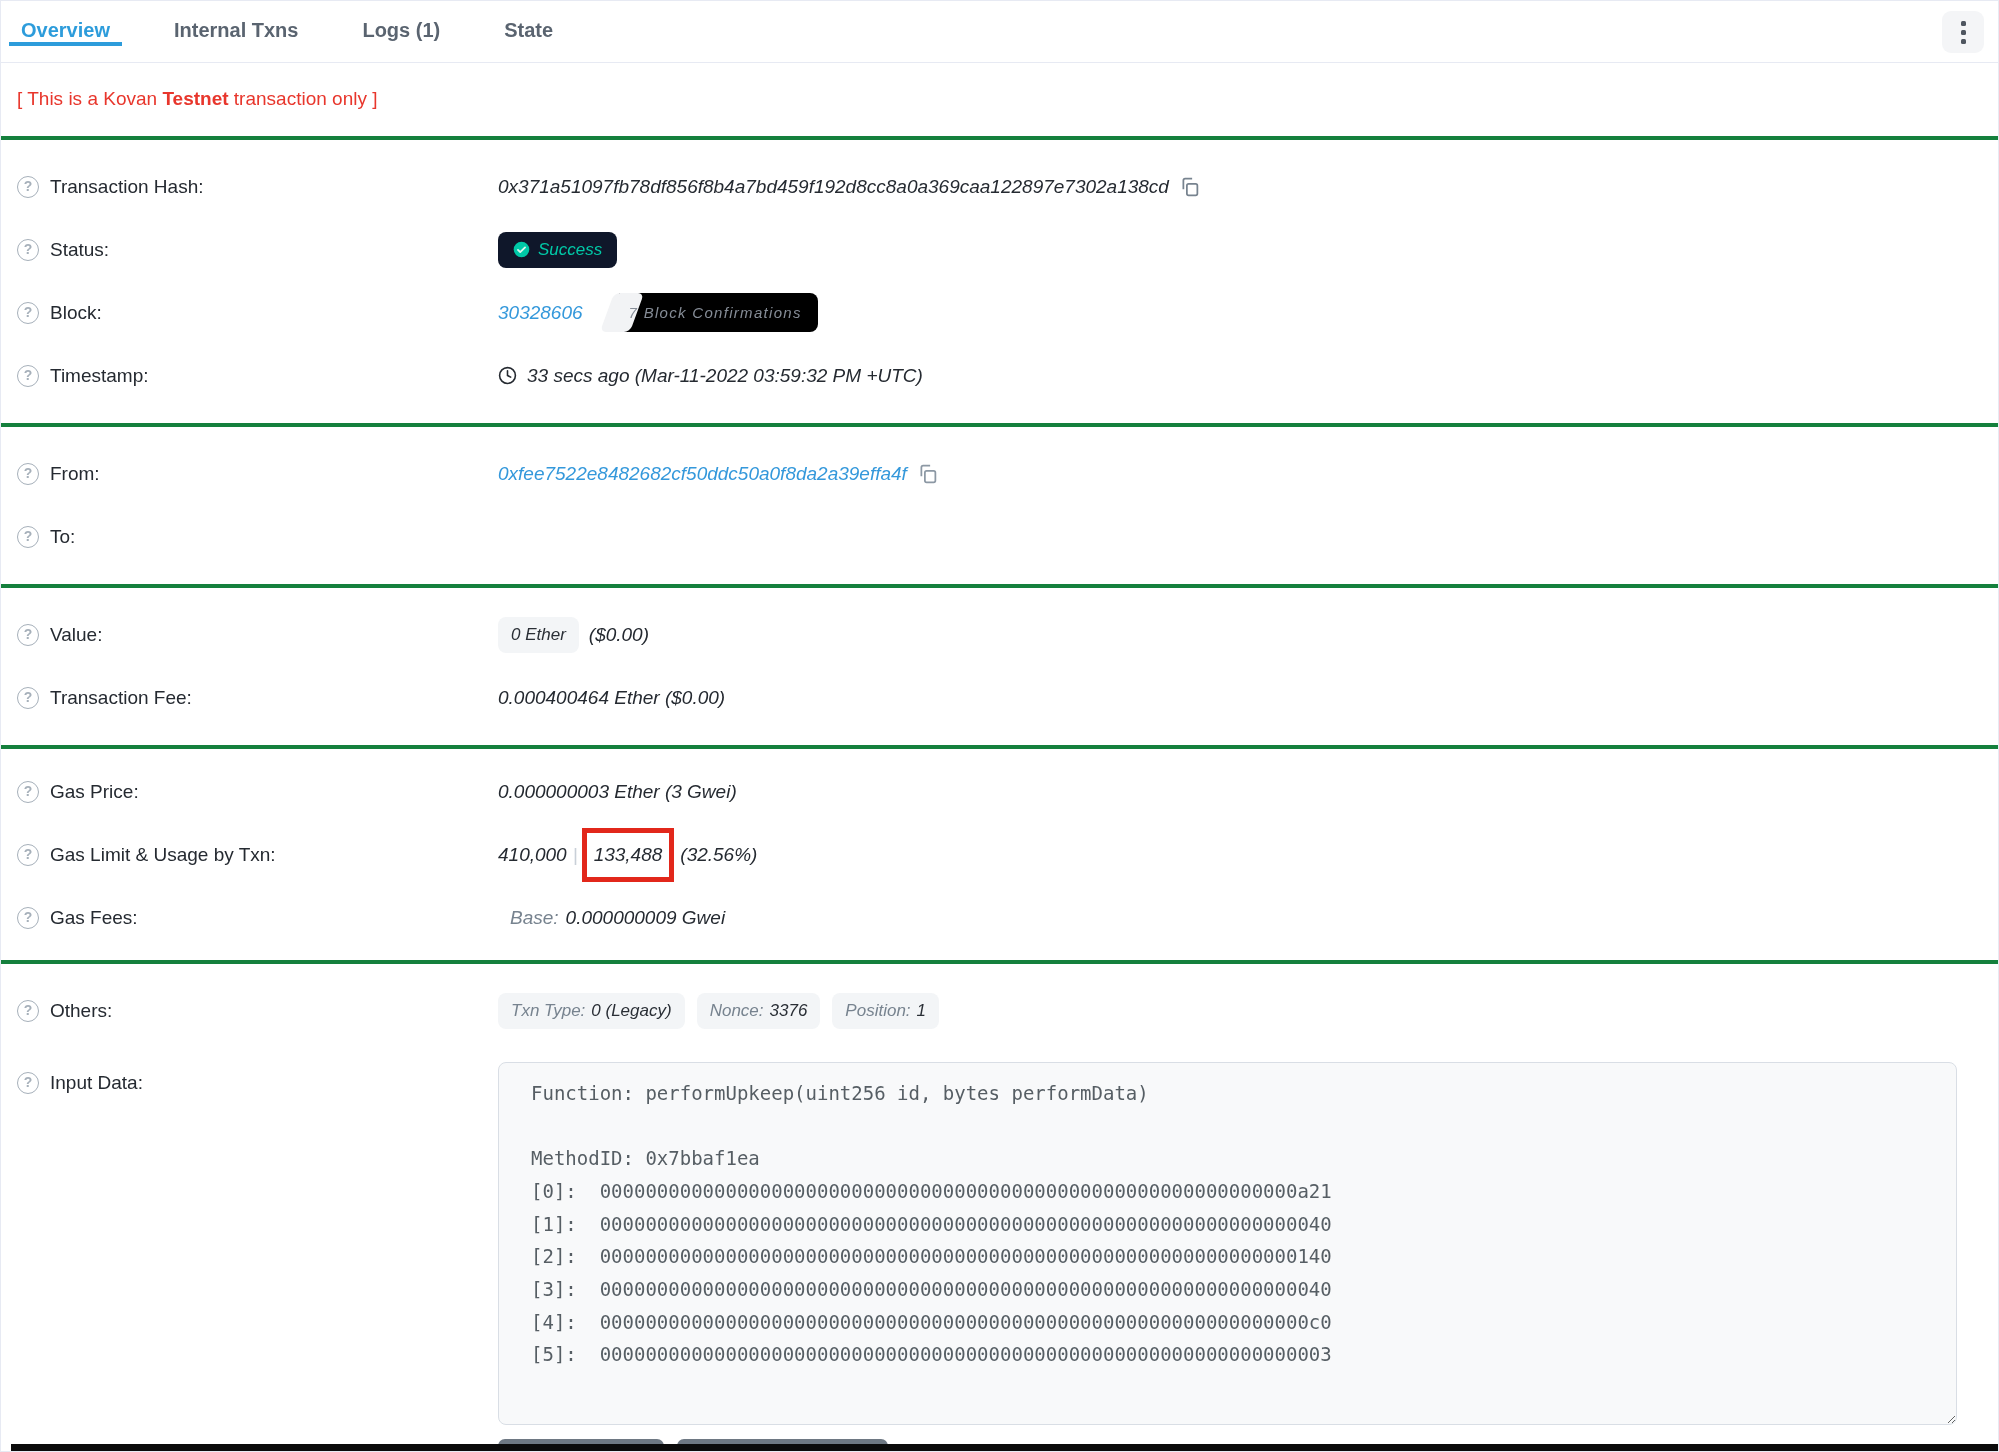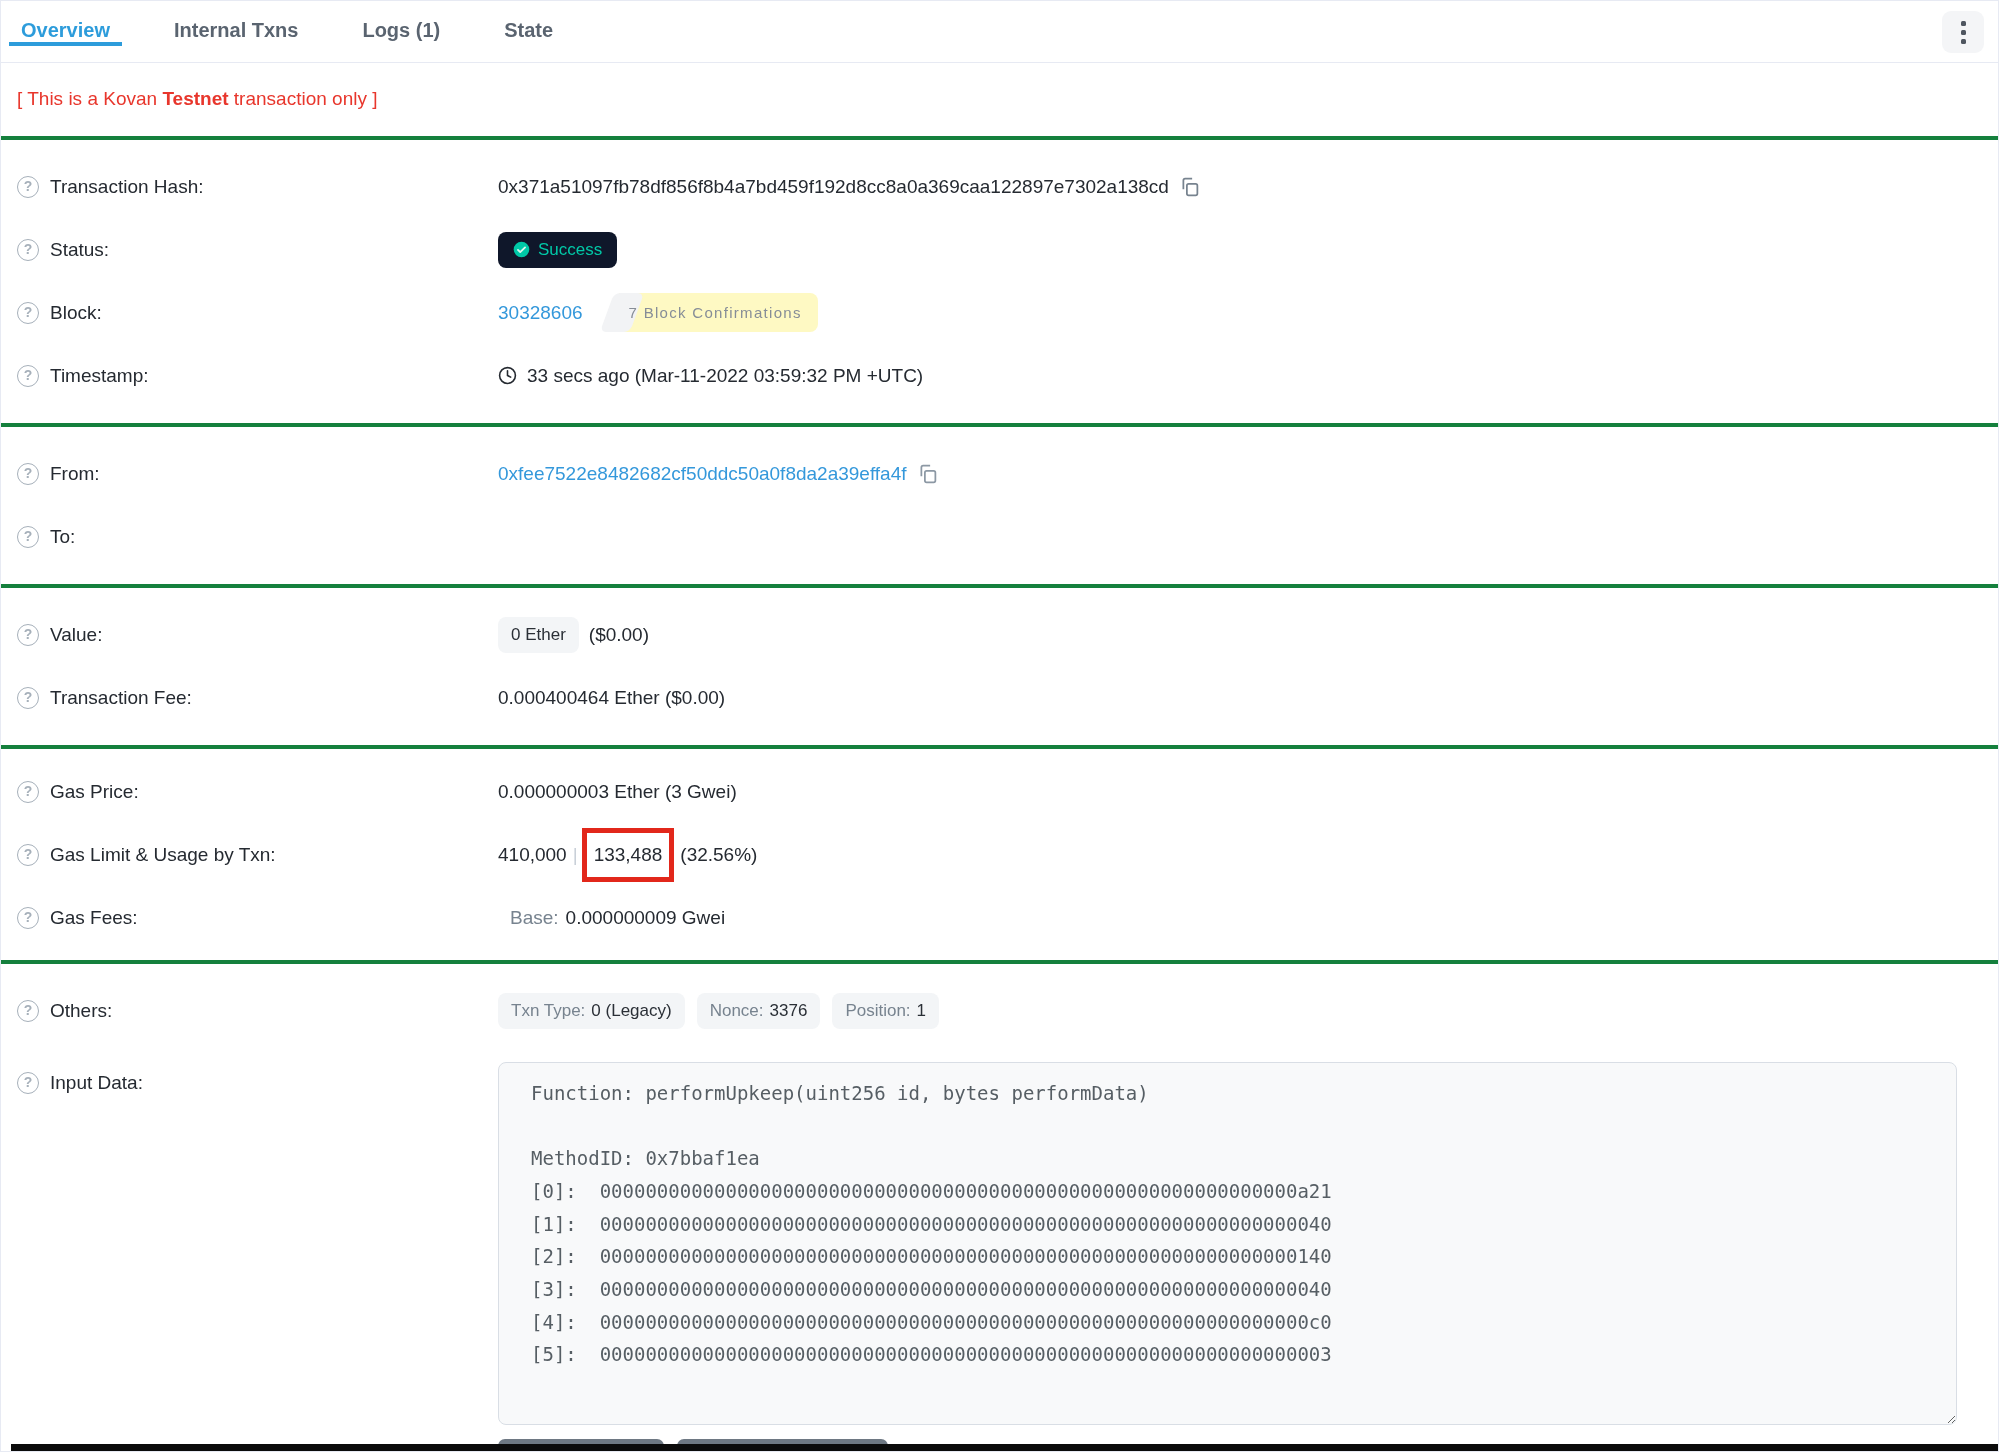--- a/index.html
+++ b/index.html
@@ -80,35 +80,35 @@
     border: 1.6px solid #a6b0ba;
     border-radius: 50%;
     color: #a6b0ba;
     font-size: 14px;
     line-height: 19px;
     text-align: center;
     flex: 0 0 22px;
     font-weight: 700;
     cursor: pointer;
   }
-  .value-cell { display: flex; align-items: center; gap: 10px; flex-wrap: wrap; }
+  .value-cell { display: flex; align-items: center; gap: 10px; flex-wrap: wrap; font-style: italic; }
   a.link { color: #3498db; text-decoration: none; cursor: pointer; }
   .muted { color: #77838f; }
   
   .badge-success {
     display: inline-flex; align-items: center; gap: 8px;
     background: #0f172a; color: #00c9a7;
     border-radius: 8px;
     padding: 8px 15px;
     font-size: 17px;
   }
   .confirm-badge {
     position: relative;
     margin-left: 26px;
-    background: #fef9c3;
+    background: #000000;
     color: #868d97;
     font-size: 15px;
     letter-spacing: 1.3px;
     padding: 11px 16px 11px 10px;
     border-radius: 0 8px 8px 0;
   }
   .confirm-badge::before {
     content: "";
     position: absolute;
     left: -12px; top: 0;

